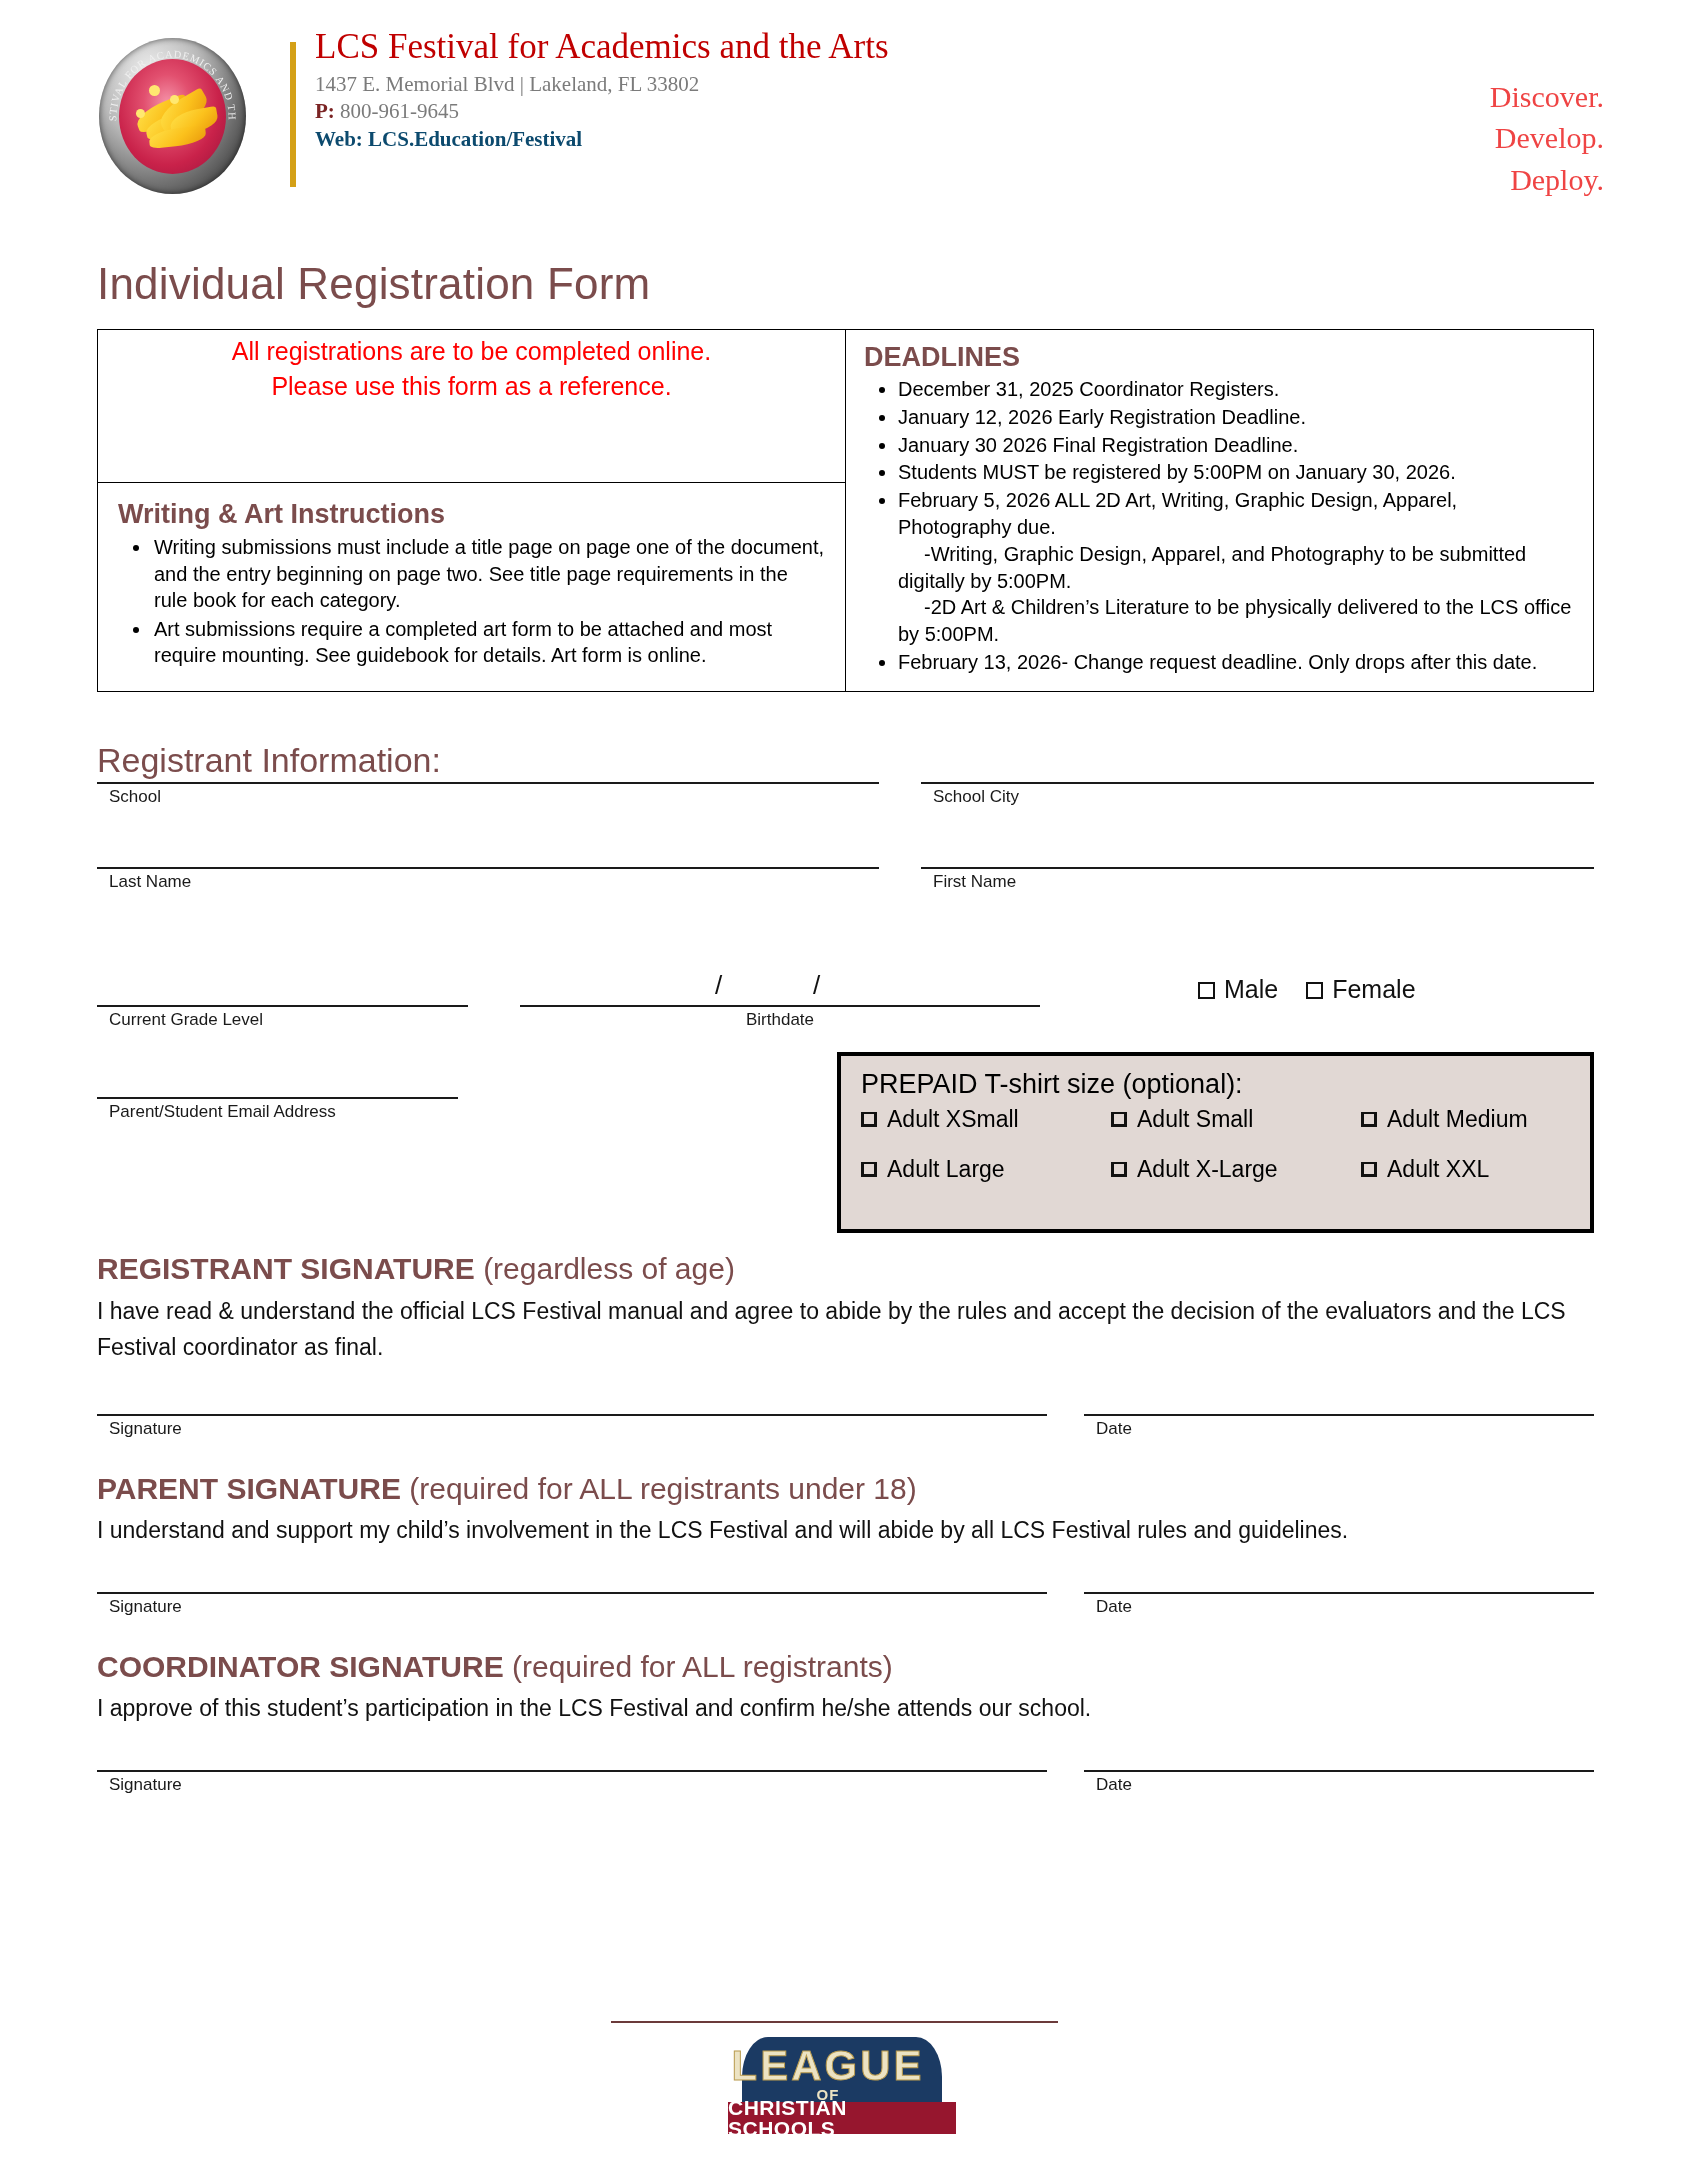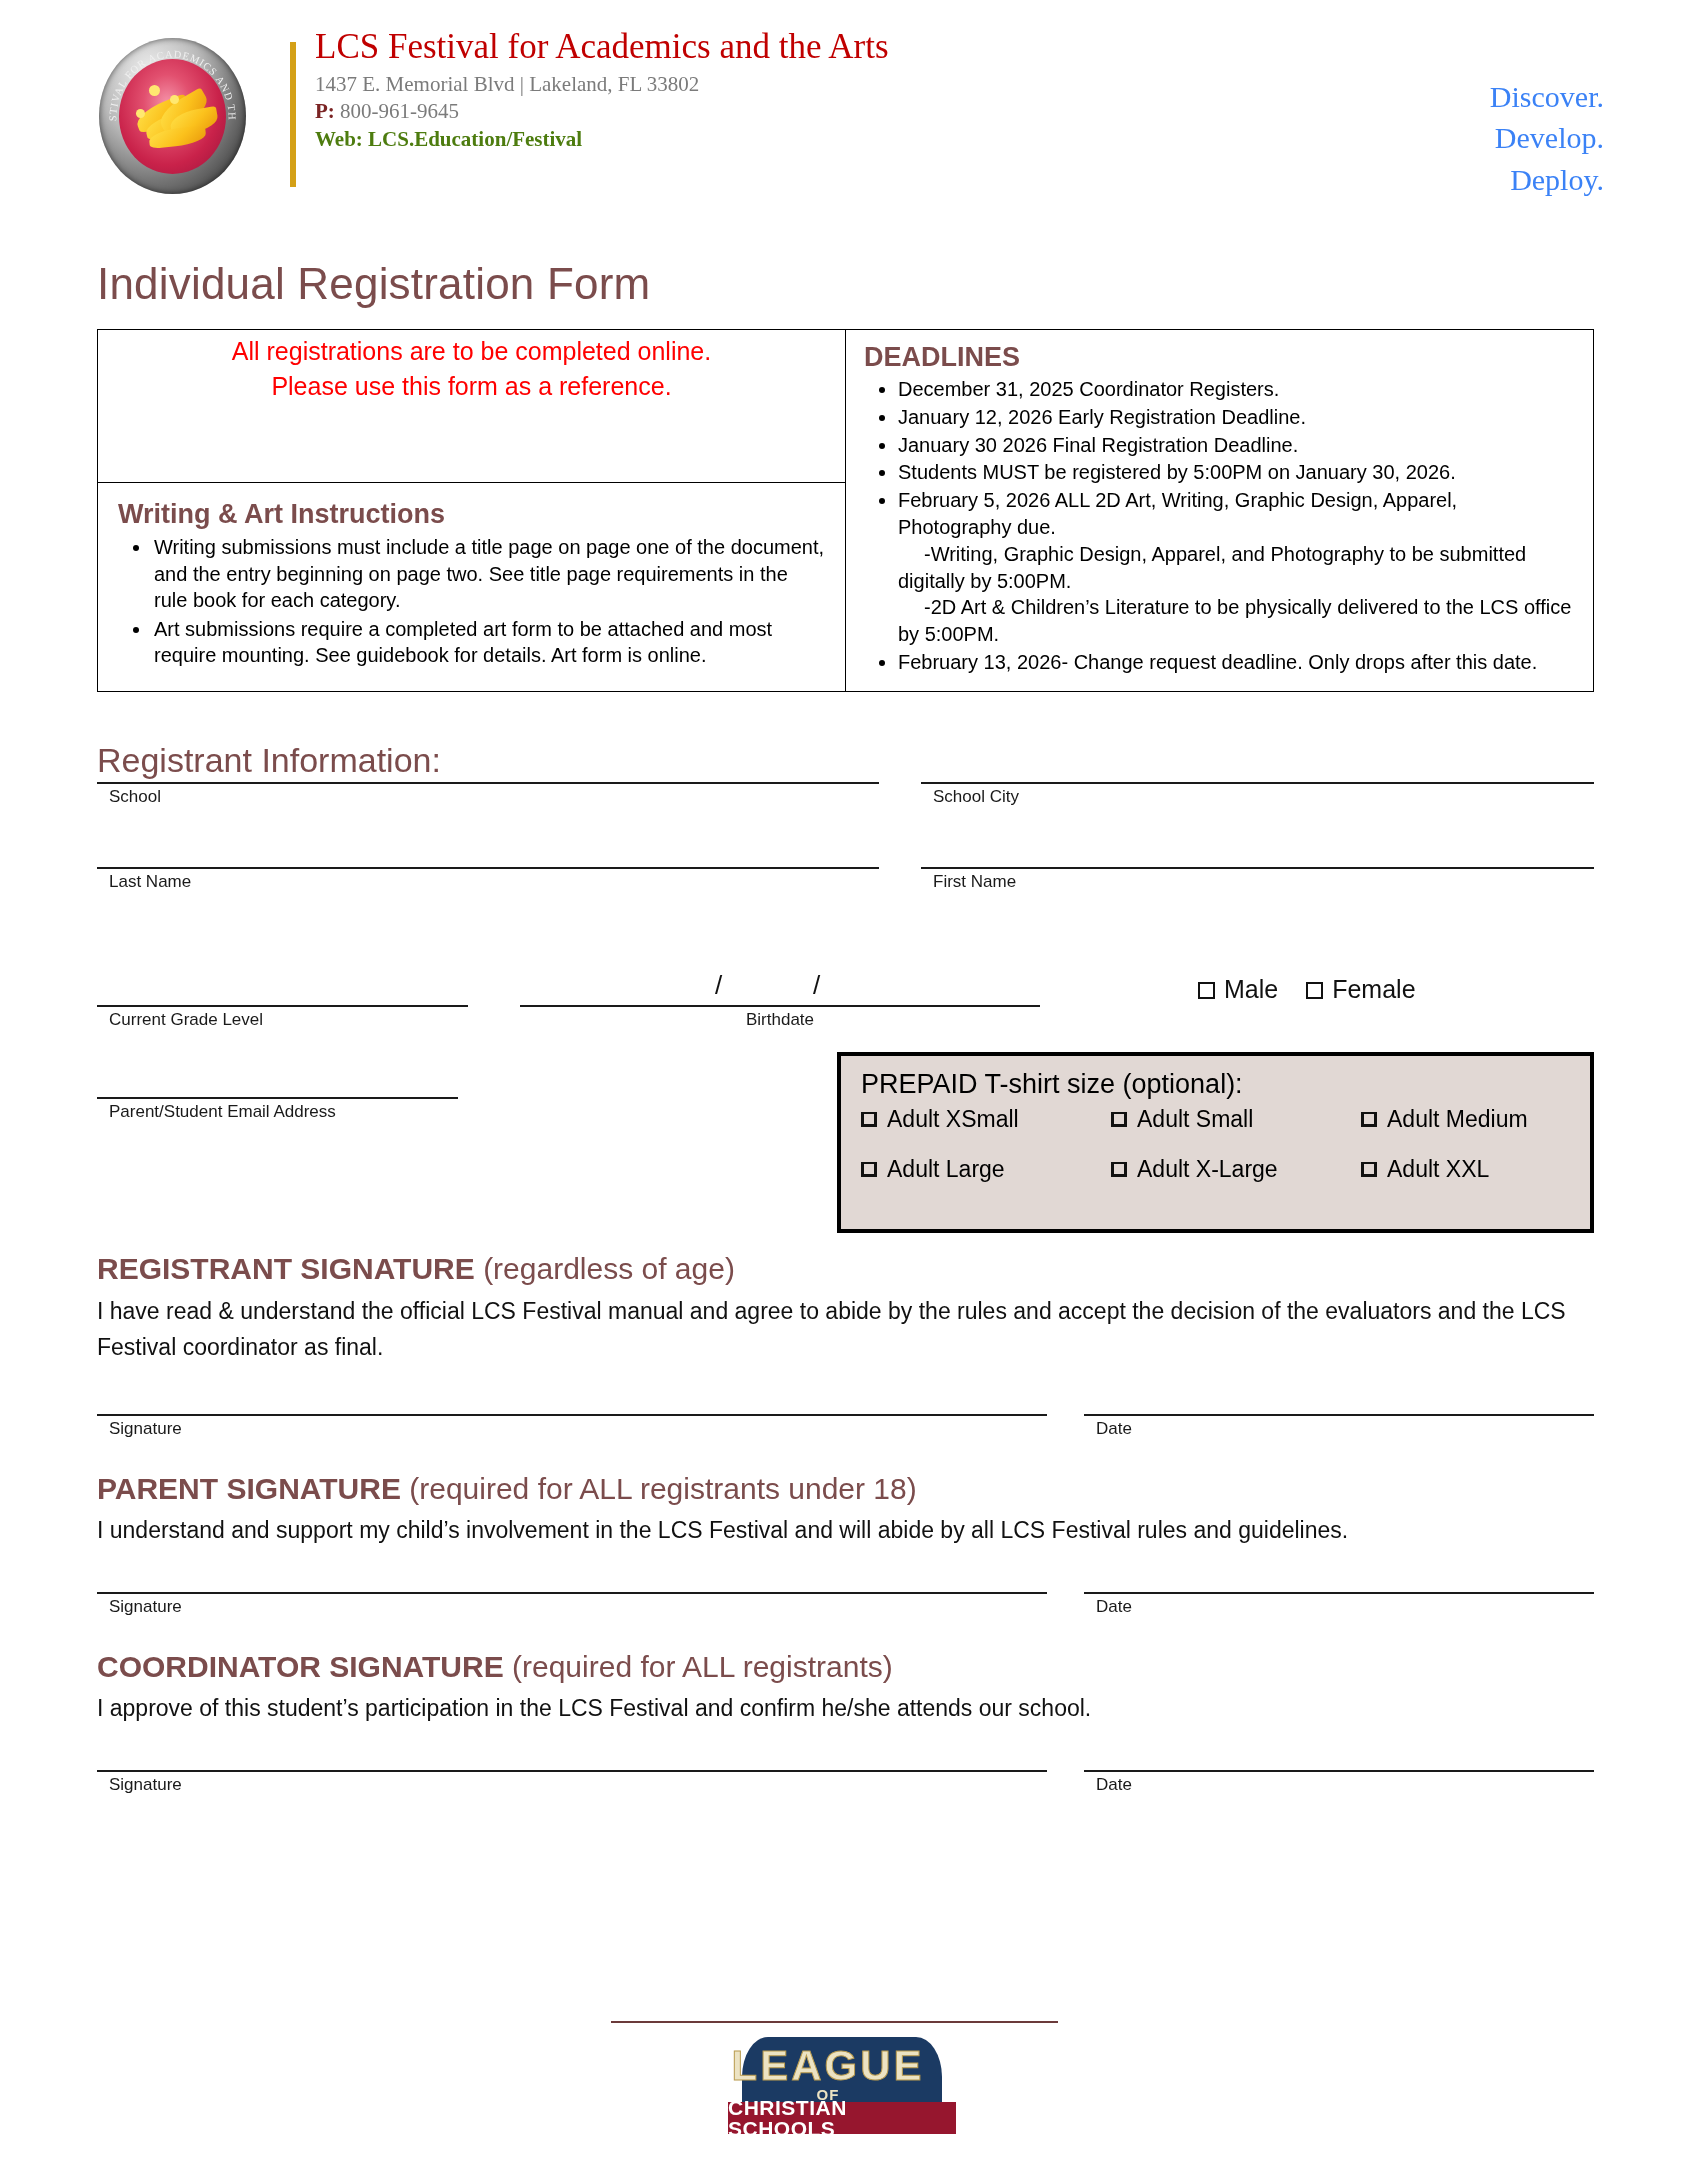--- a/index.html
+++ b/index.html
@@ -110,34 +110,34 @@
     font-family: "Liberation Serif", serif;
     font-size: 21px;
     color: #7b7b7b;
     line-height: 1.32;
     white-space: nowrap;
   }
   .org-phone .lbl { color: #7b2424; font-weight: bold; }
   .org-web {
     font-family: "Liberation Serif", serif;
     font-size: 21px;
-    color: #4d7c0f;
+    color: #0c4a6e;
     font-weight: bold;
     line-height: 1.32;
     white-space: nowrap;
   }
   .tagline {
     position: absolute;
     right: 0px;
     top: 48px;
     width: 297px;
     text-align: right;
     font-family: "Liberation Serif", serif;
     font-size: 30px;
-    color: #3b82f6;
+    color: #ef4444;
     line-height: 1.38;
   }
 
   
   .page-title {
     position: absolute;
     left: 97px;
     top: 259px;
     font-size: 44px;
     color: #7b4c4c;

